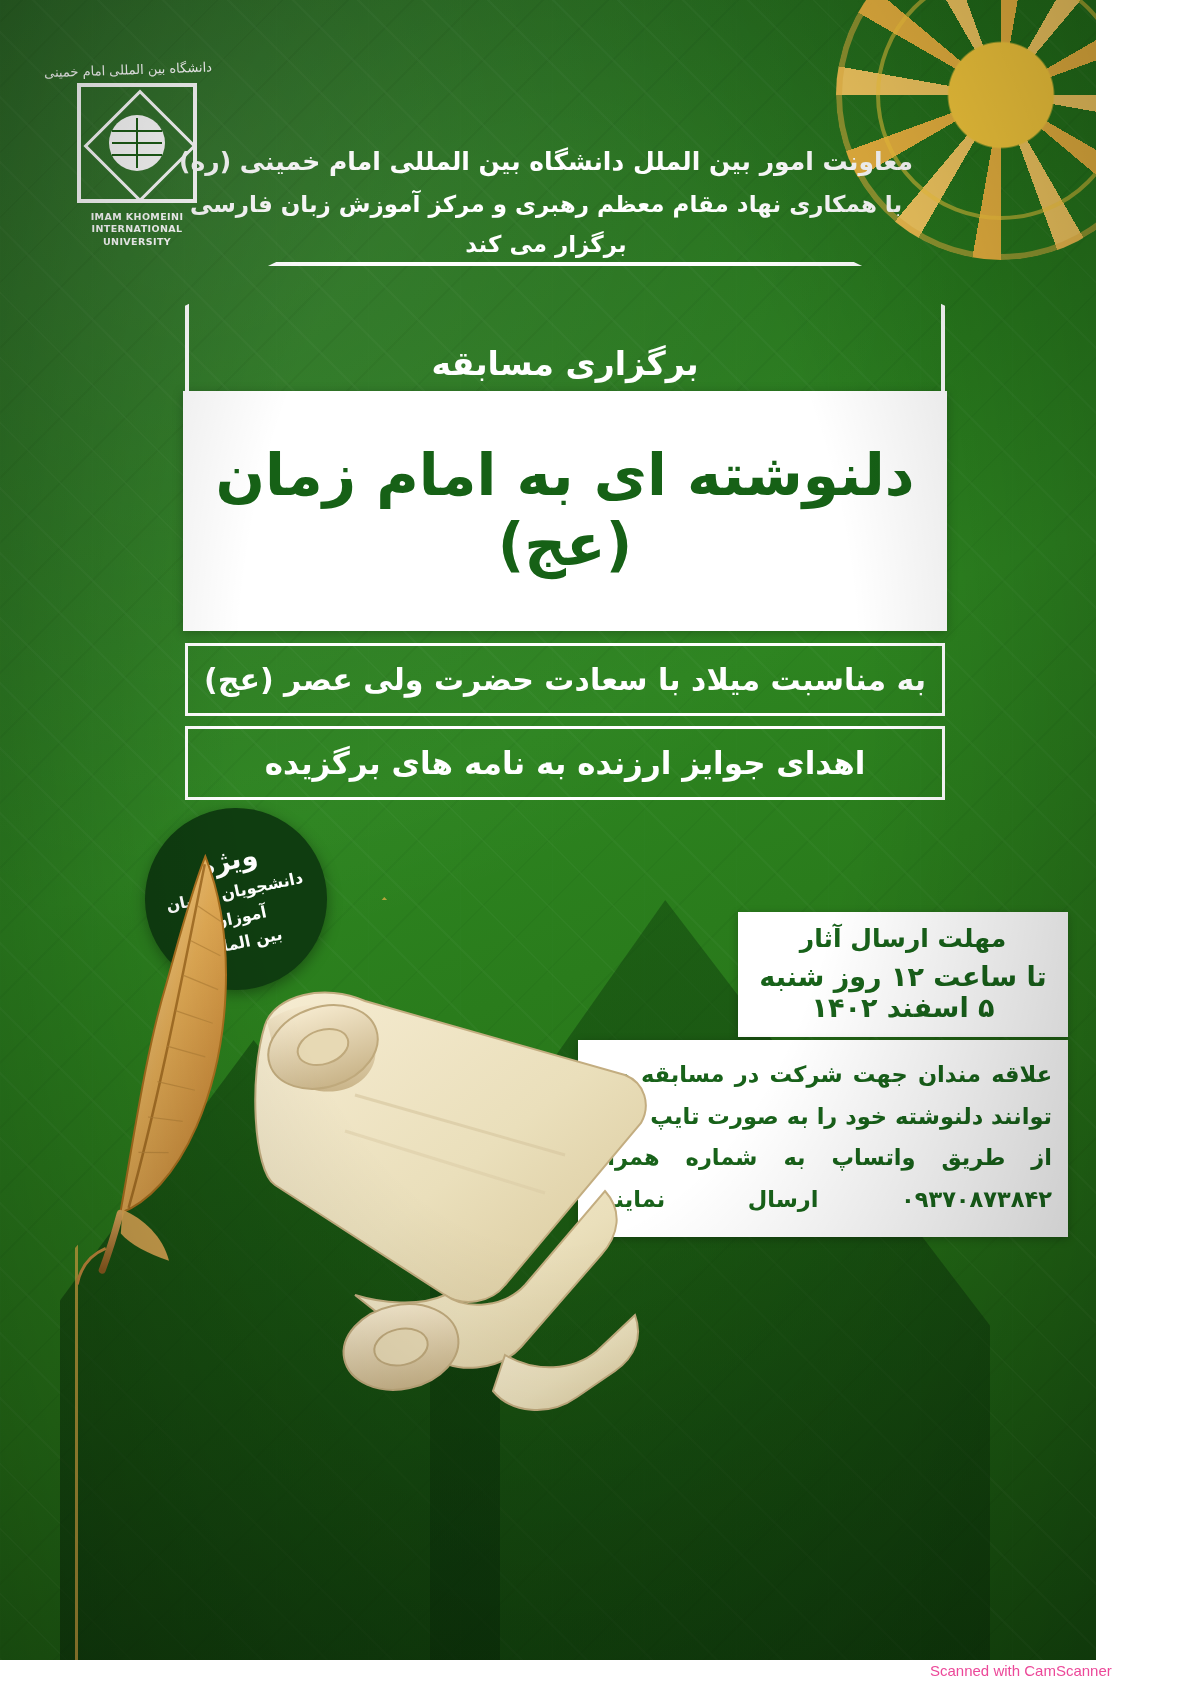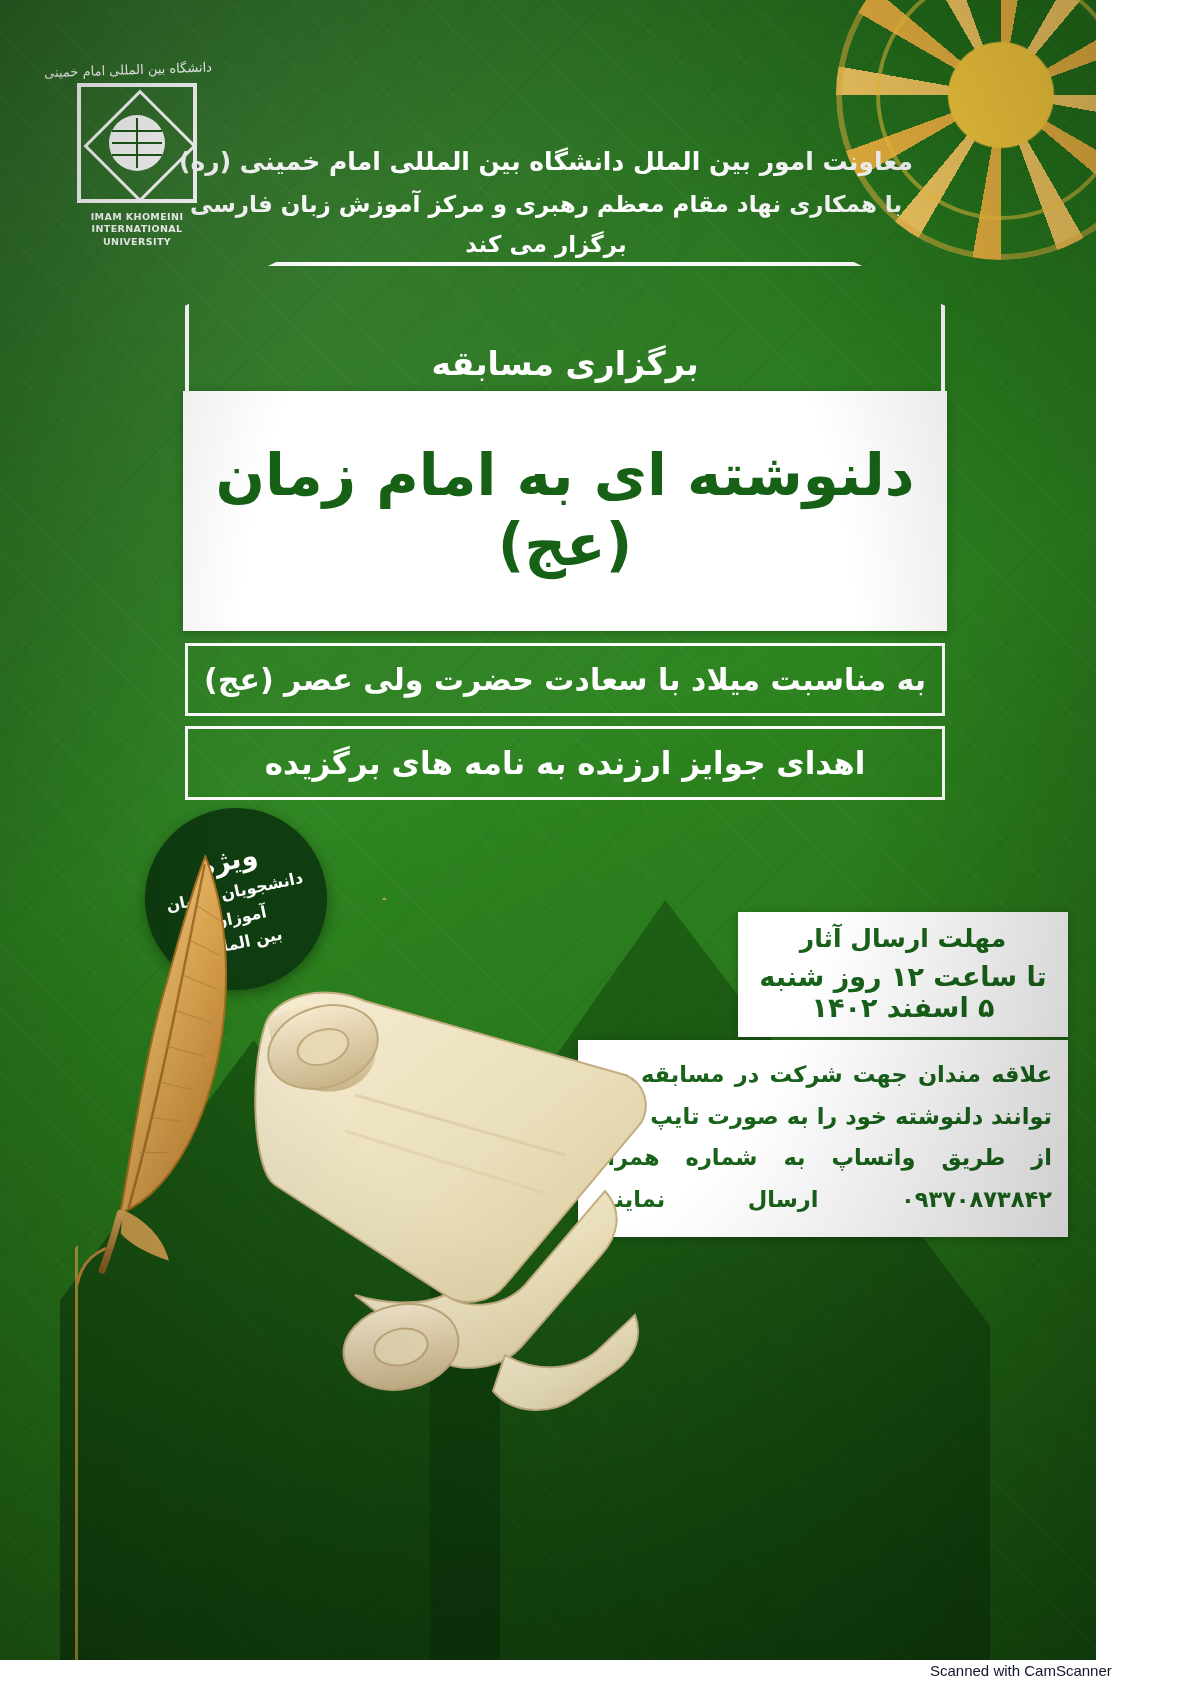--- a/index.html
+++ b/index.html
@@ -314,21 +314,21 @@
     top: 955px;
     width: 490px;
     height: 470px;
   }
   
   .scan-note {
     position: absolute;
     left: 930px;
     top: 1662px;
     font-size: 15px;
-    color: #0f172a;
+    color: #ec4899;
     font-family: "Liberation Sans", sans-serif;
     direction: ltr;
     white-space: nowrap;
   }
 </style>
 </head>
 <body>
 
 <div class="poster">
 

